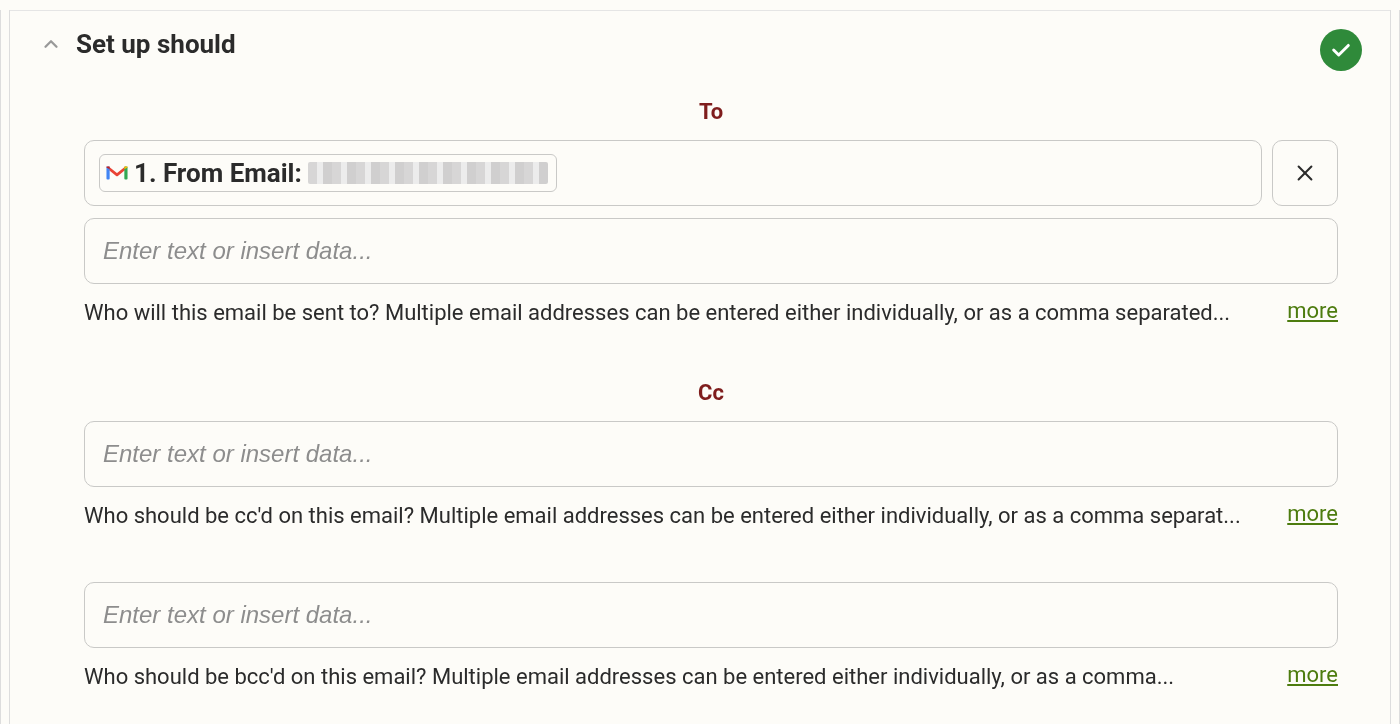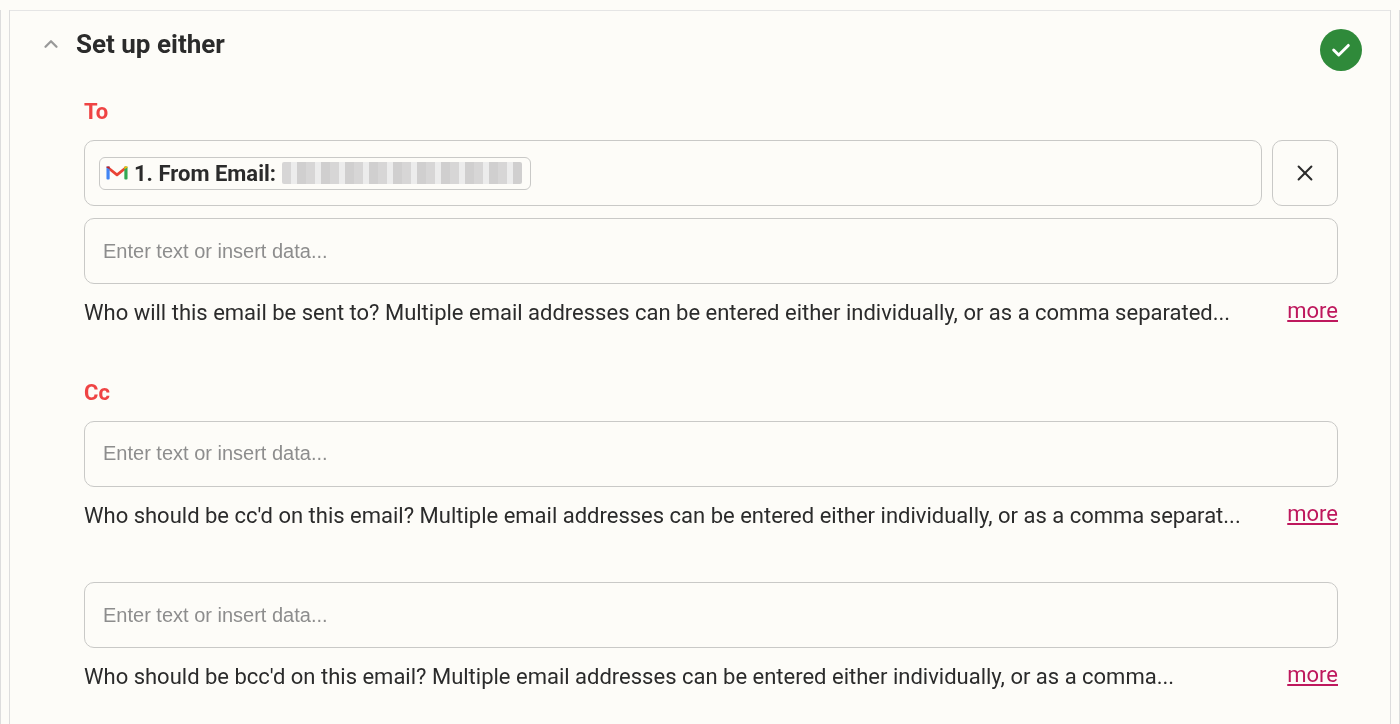--- a/index.html
+++ b/index.html
@@ -70,22 +70,23 @@
     }
     .field-block {
       margin-top: 52px;
     }
     .field-block.first {
       margin-top: 14px;
     }
     .field-label {
       font-size: 22px;
       font-weight: 700;
-      color: #ef4444;
+      color: #7f1d1d;
       margin-bottom: 16px;
+      text-align: center;
     }
     .input-row {
       display: flex;
       gap: 10px;
       margin-bottom: 12px;
     }
     .text-box {
       flex: 1;
       border: 1px solid #c9c9c7;
       border-radius: 10px;
@@ -95,23 +96,24 @@
       display: flex;
       align-items: center;
     }
     .text-box.tag-holder {
       padding: 10px 14px;
     }
     .text-box input {
       border: none;
       outline: none;
       background: transparent;
-      font-size: 20px;
+      font-size: 24px;
       color: #404040;
       width: 100%;
+      font-style: italic;
     }
     .text-box input::placeholder {
       color: #8d8d8d;
     }
     .clear-btn {
       width: 66px;
       height: 66px;
       border: 1px solid #c9c9c7;
       border-radius: 10px;
       background: #fdfcf8;
@@ -131,21 +133,21 @@
       background: #fdfcf8;
       gap: 6px;
     }
     .gmail-icon {
       width: 22px;
       height: 18px;
       display: inline-block;
       position: relative;
     }
     .pill-text {
-      font-size: 22px;
+      font-size: 26px;
       font-weight: 700;
       color: #2b2b2b;
     }
     .pill-value-redacted {
       display: inline-block;
       width: 240px;
       height: 22px;
       background: repeating-linear-gradient(90deg,#d7d6d6 0 9px,#ececec 9px 15px,#d0cfcf 15px 24px);
       filter: blur(0.4px);
       border-radius: 2px;
@@ -162,40 +164,40 @@
       color: #2b2b2b;
       line-height: 1.35;
       flex: 1;
       white-space: nowrap;
       overflow: hidden;
       text-overflow: ellipsis;
       max-width: 1180px;
     }
     .more-link {
       font-size: 22px;
-      color: #be185d;
+      color: #4d7c0f;
       text-decoration: underline;
       cursor: pointer;
       white-space: nowrap;
     }
   </style>
 </head>
 <body>
 
 <div class="outer-frame">
   <div class="panel">
     <div class="top-divider"></div>
 
     <div class="section-header">
       <span class="chevron">
         <svg width="22" height="22" viewBox="0 0 24 24" fill="none" stroke="currentColor" stroke-width="2.5" stroke-linecap="round" stroke-linejoin="round">
             <polyline points="18 15 12 9 6 15"></polyline>
           </svg>
       </span>
-      <span class="section-title">Set up either</span>
+      <span class="section-title">Set up should</span>
       <span class="status-circle">
         <svg width="22" height="22" viewBox="0 0 24 24" fill="none" stroke-width="3.2" stroke-linecap="round" stroke-linejoin="round">
             <polyline points="20 7 9.5 17.5 4 12"></polyline>
           </svg>
       </span>
     </div>
 
     <div class="form-area">
 
       <div class="field-block first">

